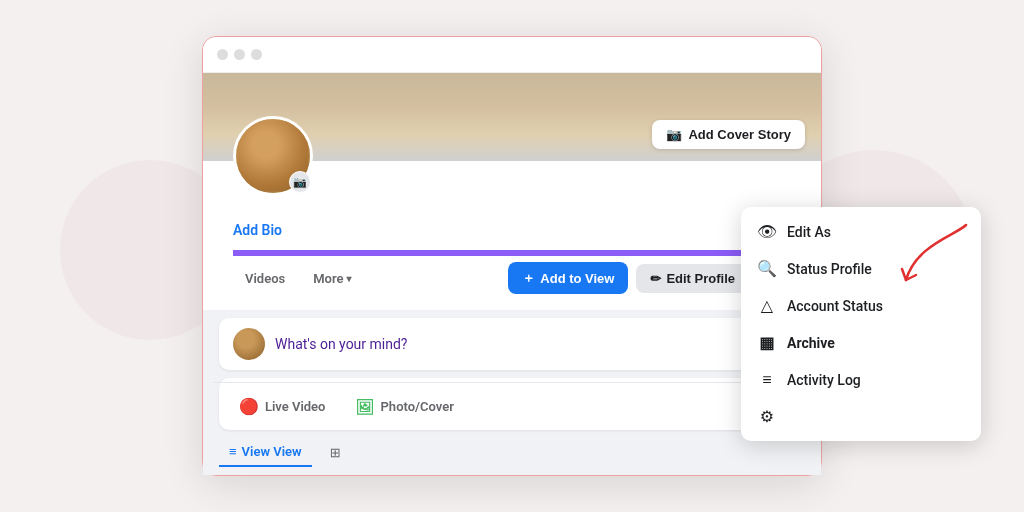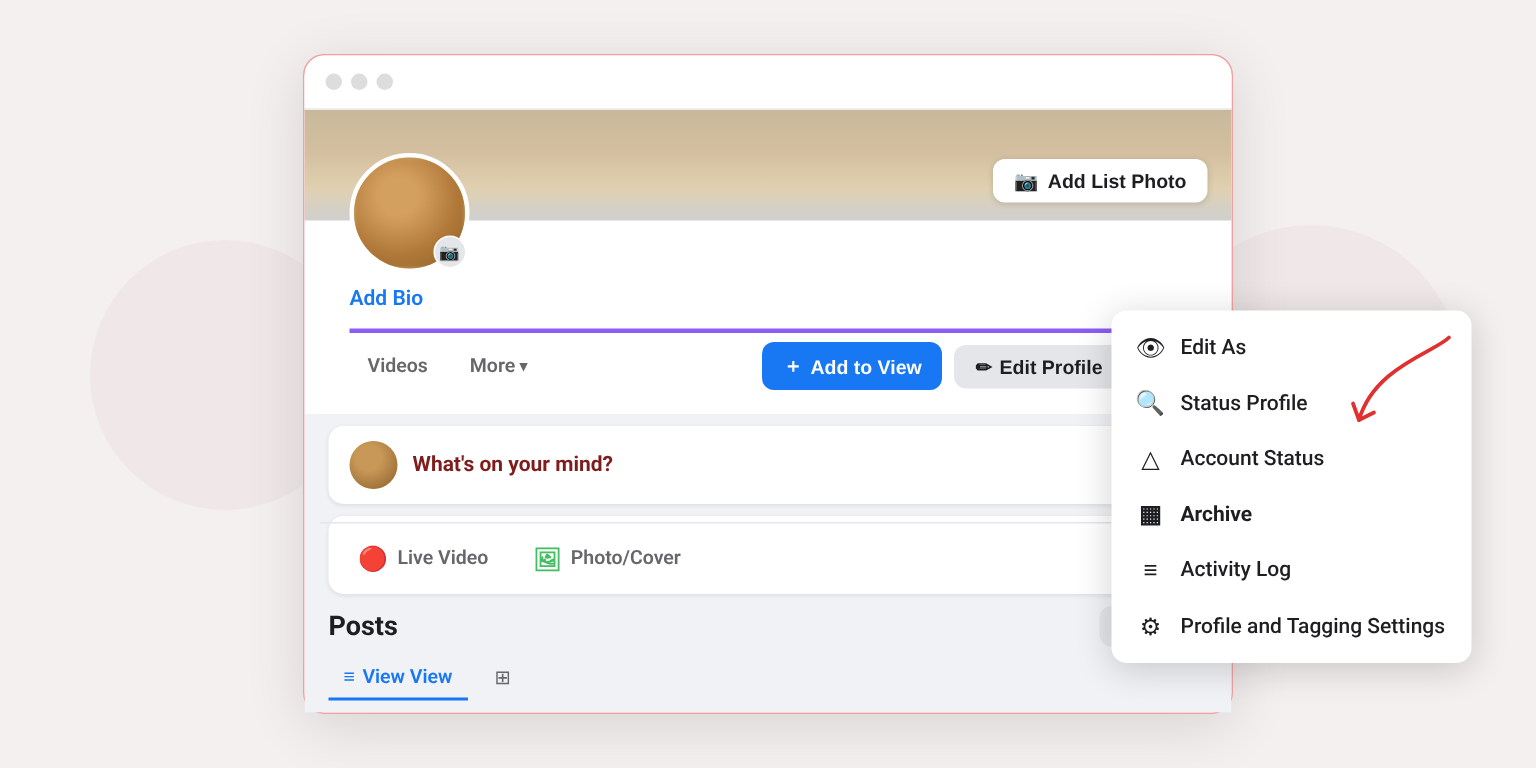--- a/index.html
+++ b/index.html
@@ -122,38 +122,39 @@
       display: flex;
       align-items: center;
       gap: 6px;
       cursor: pointer;
       box-shadow: 0 1px 4px rgba(0,0,0,0.15);
     }
 
     .profile-section {
       padding: 44px 30px 10px 30px;
       background: #fff;
+      margin-top: 17px;
     }
 
     .add-bio-link {
       color: #1877f2;
       font-size: 14px;
       font-weight: 600;
       cursor: pointer;
       text-decoration: none;
       display: block;
       margin-bottom: 12px;
     }
 
     .nav-actions-row {
       display: flex;
       align-items: center;
       justify-content: space-between;
       padding: 6px 0;
-      border-top: 3px solid #8b5cf6;
+      border-top: 6px solid #8b5cf6;
     }
 
     .nav-tabs {
       display: flex;
       gap: 4px;
       align-items: center;
     }
     .nav-tab {
       padding: 6px 12px;
       font-size: 13px;
@@ -228,22 +229,21 @@
     }
     .post-avatar {
       width: 32px; height: 32px;
       border-radius: 50%;
       background: radial-gradient(circle at 40% 35%, #c89858 30%, #8b5e28 100%);
       filter: blur(0.5px);
       flex-shrink: 0;
     }
     .post-placeholder {
       font-size: 14px;
-      color: #7f1d1d;
-      font-weight: bold;
+      color: #4c1d95;
     }
     .post-divider {
       height: 1px;
       background: #e4e6ea;
       margin: 0 -14px 8px -14px;
     }
     .post-actions-row {
       display: flex;
       gap: 6px;
     }
@@ -400,21 +400,21 @@
 
       <div class="avatar-wrap">
         <div class="avatar-inner"></div>
       </div>
       <div class="avatar-camera">
         <div class="camera-badge">📷</div>
       </div>
 
       <button class="add-cover-btn">
         <span>📷</span>
-        <span>Add List Photo</span>
+        <span>Add Cover Story</span>
       </button>
     </div>
 
     <div class="profile-section">
       <a class="add-bio-link">Add Bio</a>
 
       <div class="nav-actions-row">
         <div class="nav-tabs">
           <div class="nav-tab">Videos</div>
           <div class="nav-tab nav-tab-more">
@@ -453,27 +453,20 @@
             <span class="live-dot">🔴</span>
             <span>Live Video</span>
           </div>
           <div class="post-action-btn">
             <span class="photo-icon">🖼</span>
             <span>Photo/Cover</span>
           </div>
         </div>
       </div>
 
-      <div class="posts-header">
-        <span class="posts-title">Posts</span>
-        <button class="filter-btn">
-          <span>⊟</span>
-          <span>Filter</span>
-        </button>
-      </div>
 
       <div class="view-tabs">
         <div class="view-tab-list">
           <span>≡</span>
           <span>View View</span>
         </div>
         <div class="view-tab-grid">
           <span>⊞</span>
         </div>
       </div>
@@ -497,21 +490,20 @@
     <div class="dropdown-item highlighted">
       <span class="dropdown-item-icon">▦</span>
       <span class="archive-underline">Archive</span>
     </div>
     <div class="dropdown-item">
       <span class="dropdown-item-icon">≡</span>
       <span>Activity Log</span>
     </div>
     <div class="dropdown-item">
       <span class="dropdown-item-icon">⚙</span>
-      <span>Profile and Tagging Settings</span>
     </div>
   </div>
 
   <svg class="arrow-svg" viewBox="0 0 80 90" fill="none" xmlns="http://www.w3.org/2000/svg">
     <path d="M 70 10 C 60 20, 20 30, 10 65" stroke="#e03030" stroke-width="2.5" fill="none" stroke-linecap="round"></path>
     <path d="M 10 65 L 6 54 M 10 65 L 20 60" stroke="#e03030" stroke-width="2.5" stroke-linecap="round" stroke-linejoin="round"></path>
   </svg>
 
 </div>
 

